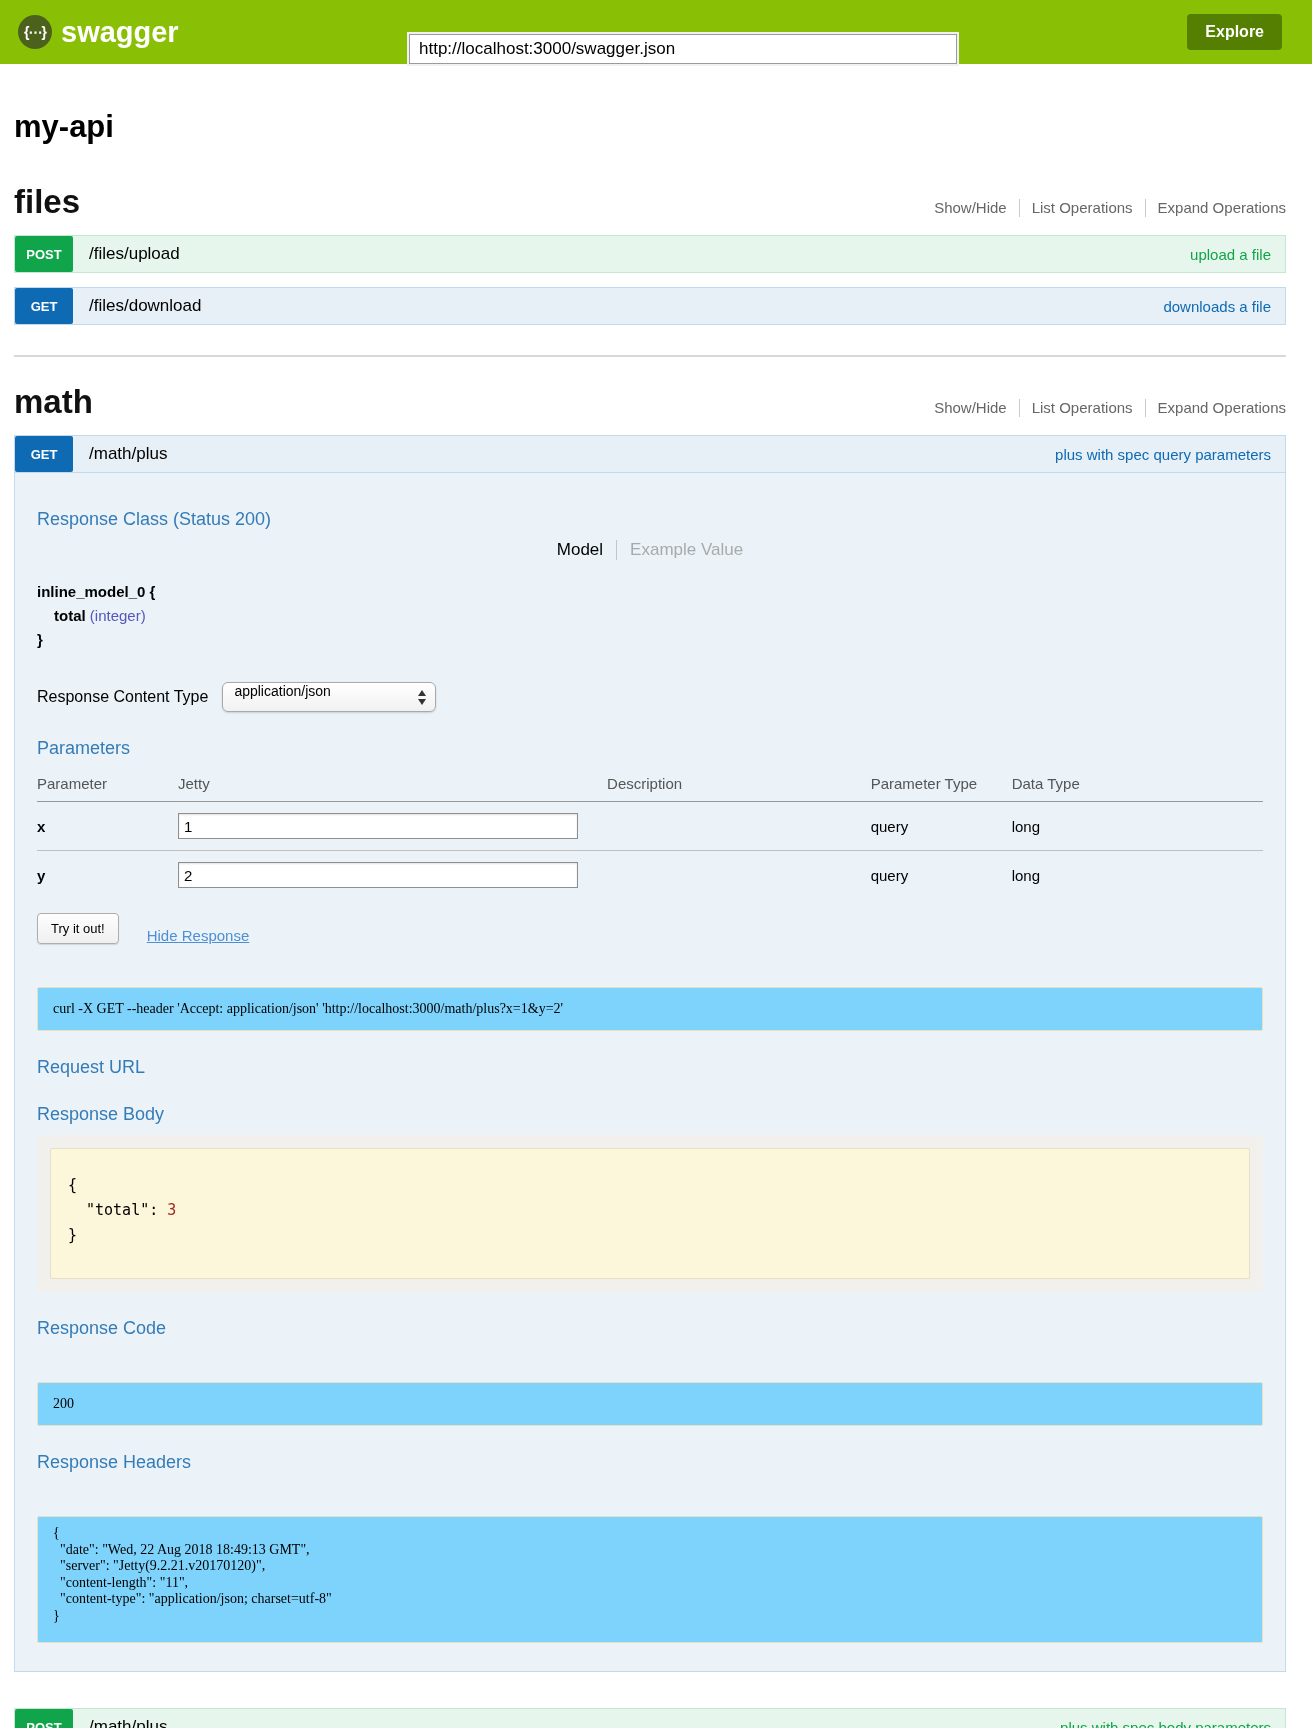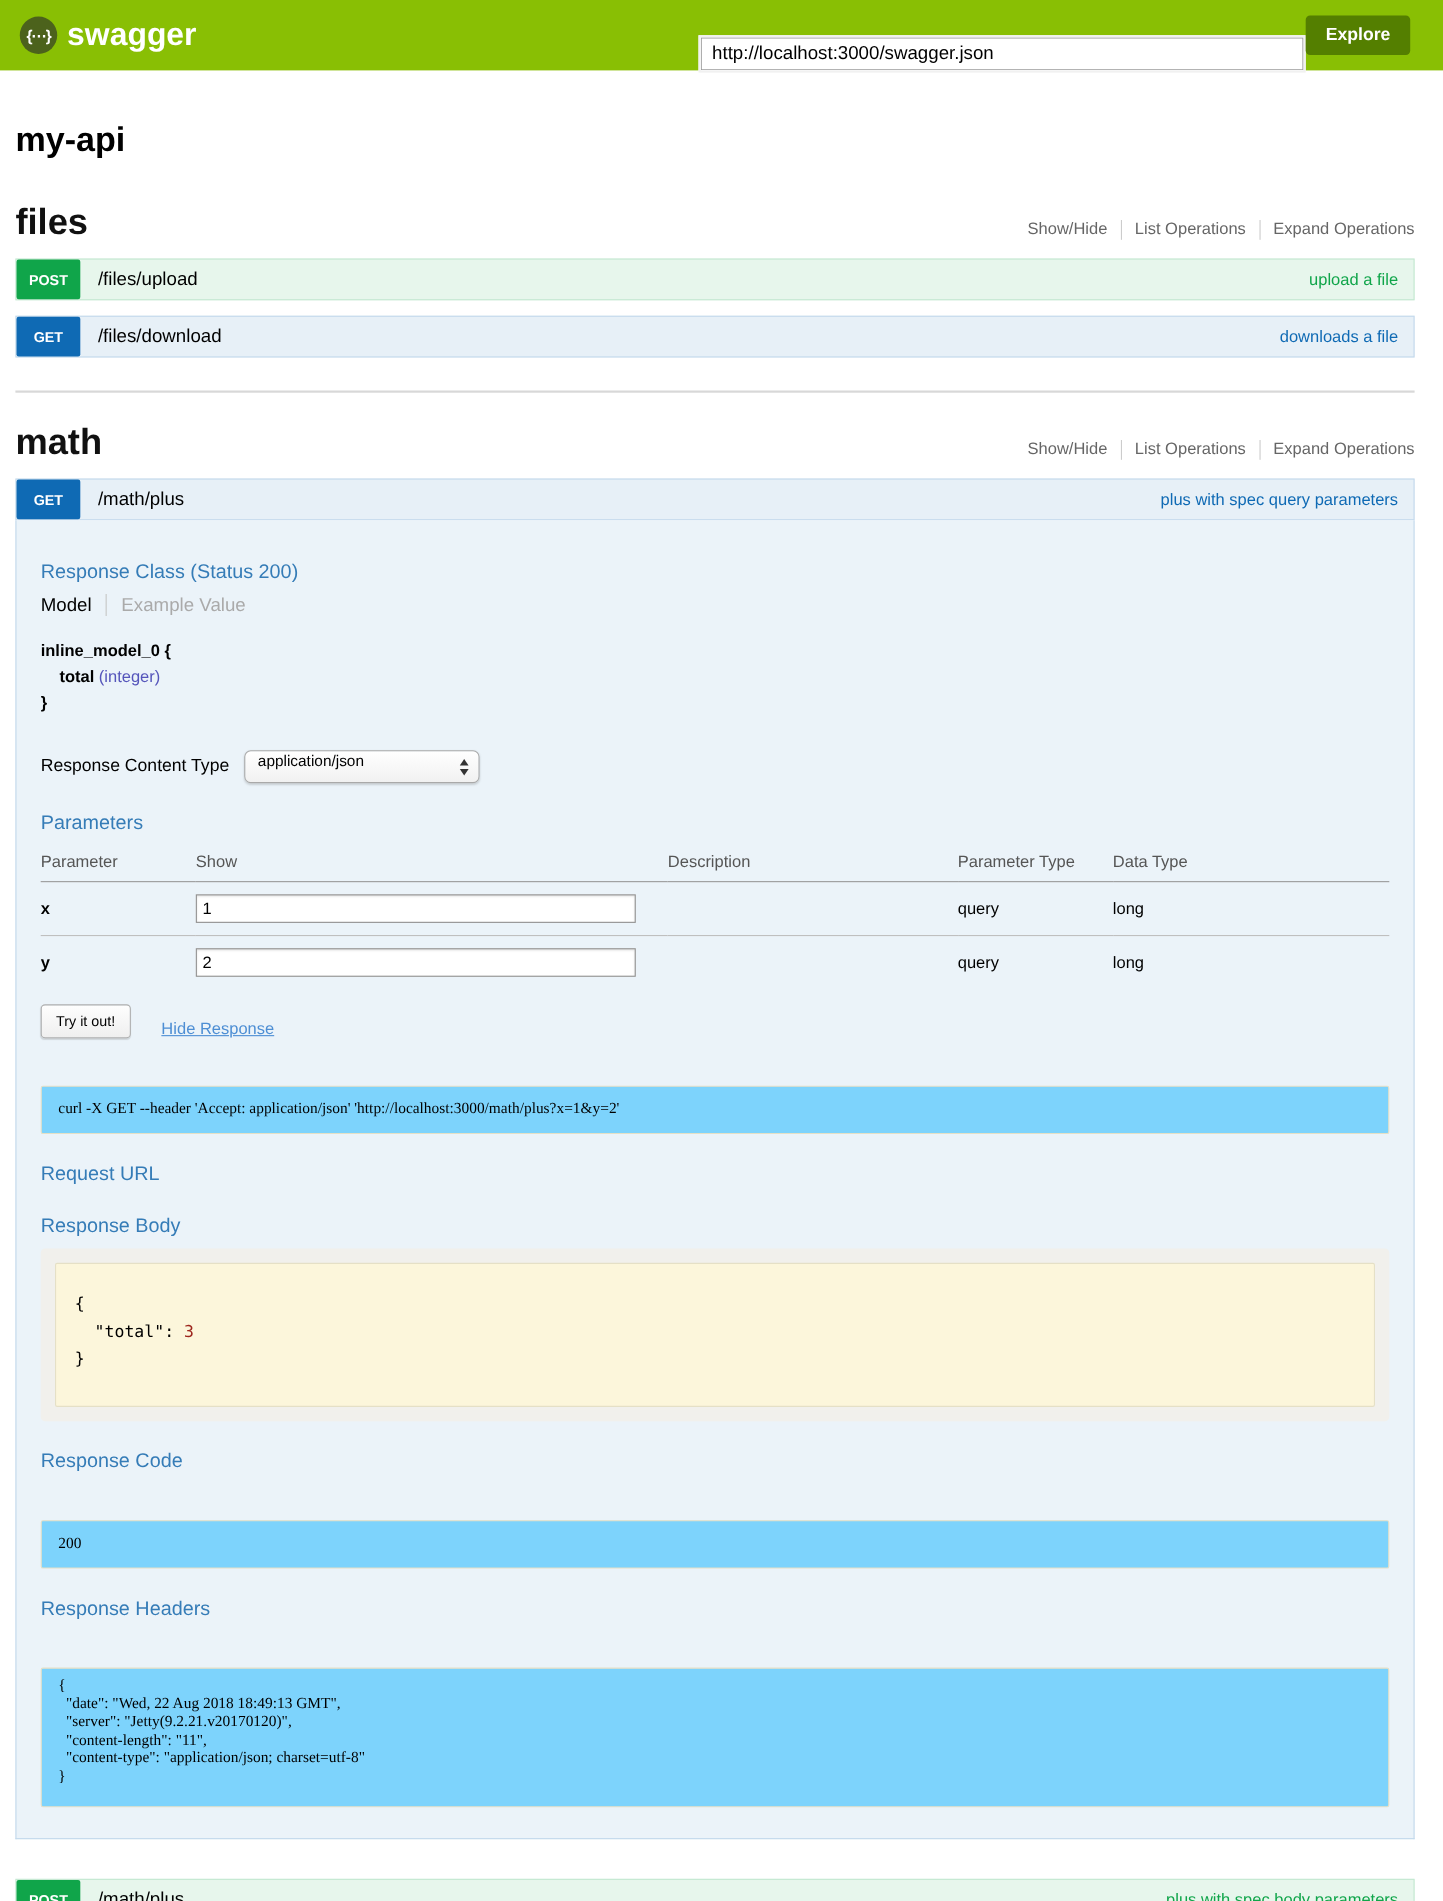--- a/index.html
+++ b/index.html
@@ -8,21 +8,21 @@
   body { width:1312px; }
 
   
   .topbar { background:#89bf04; height:64px; display:flex; align-items:center;
     padding:0 30px 0 18px; }
   .logo { display:flex; align-items:center; }
   .logo-icon { width:34px; height:34px; border-radius:50%; background:#4c621c;
     color:#fff; display:flex; align-items:center; justify-content:center;
     font-size:14px; font-weight:bold; letter-spacing:-1px; }
   .brand { color:#fff; font-size:29px; font-weight:bold; margin-left:9px; }
-  .topbar-center { flex:1; display:flex; justify-content:flex-end;margin-top:34px; }
+  .topbar-center { flex:1; display:flex; justify-content:center;margin-top:34px; }
   .url-input { width:552px; height:34px; font-size:17px; padding:4px 10px;
     border:2px solid #f1f1f1; box-shadow: inset 0 0 0 1px #9a9a9a;
     font-family:"Liberation Sans", sans-serif; }
   .explore-btn { background:#547f00; color:#fff; border:none; border-radius:4px;
     font-size:16px; font-weight:bold; padding:9px 18px; cursor:pointer;
     font-family:"Liberation Sans", sans-serif; }
 
   
   .wrap { padding:0 26px 0 14px; }
   .api-title { font-size:31px; font-weight:bold; margin:45px 0 38px; }
@@ -52,21 +52,21 @@
   .op-summary { align-self:center; margin-left:auto; margin-right:14px; font-size:15px; }
   .op-row.get  .op-summary { color:#0f6ab4; }
   .op-row.post .op-summary { color:#10a54a; }
 
   
   .op-content { background:#ebf3f9; border:1px solid #c3d9ec; border-top:none;
     padding:36px 22px 28px; }
   .block-head { color:#357cb7; font-size:18px; font-weight:normal; margin:0 0 10px; }
   .mt { margin-top:26px; }
 
-  .model-tabs { display:flex; align-items:center; font-size:17px; margin:2px 0 20px; }
+  .model-tabs { display:flex; align-items:center; font-size:17px; margin:2px 0 20px;justify-content:center; }
   .tab-active { color:#000; cursor:pointer; }
   .tab-inactive { color:#aaa; border-left:1px solid #c5c5c5; padding-left:13px;
     margin-left:13px; cursor:pointer; }
 
   .model-sig { font-size:15px; line-height:24px; }
   .sig-decl { font-weight:bold; }
   .sig-prop { padding-left:17px; }
   .sig-prop-name { font-weight:bold; }
   .sig-prop-type { color:#5555bb; }
   .sig-close { font-weight:bold; }
@@ -205,21 +205,21 @@
             </span>
           </div>
         </div>
 
         <h4 class="block-head mt">Parameters</h4>
 
         <table class="params">
           <thead>
             <tr>
               <th class="col-param">Parameter</th>
-              <th class="col-value">Show</th>
+              <th class="col-value">Jetty</th>
               <th class="col-desc">Description</th>
               <th class="col-ptype">Parameter Type</th>
               <th>Data Type</th>
             </tr>
           </thead>
           <tbody>
             <tr class="sep">
               <td class="pname">x</td>
               <td><input class="param-input" type="text" value="1" style=""></td>
               <td></td>

